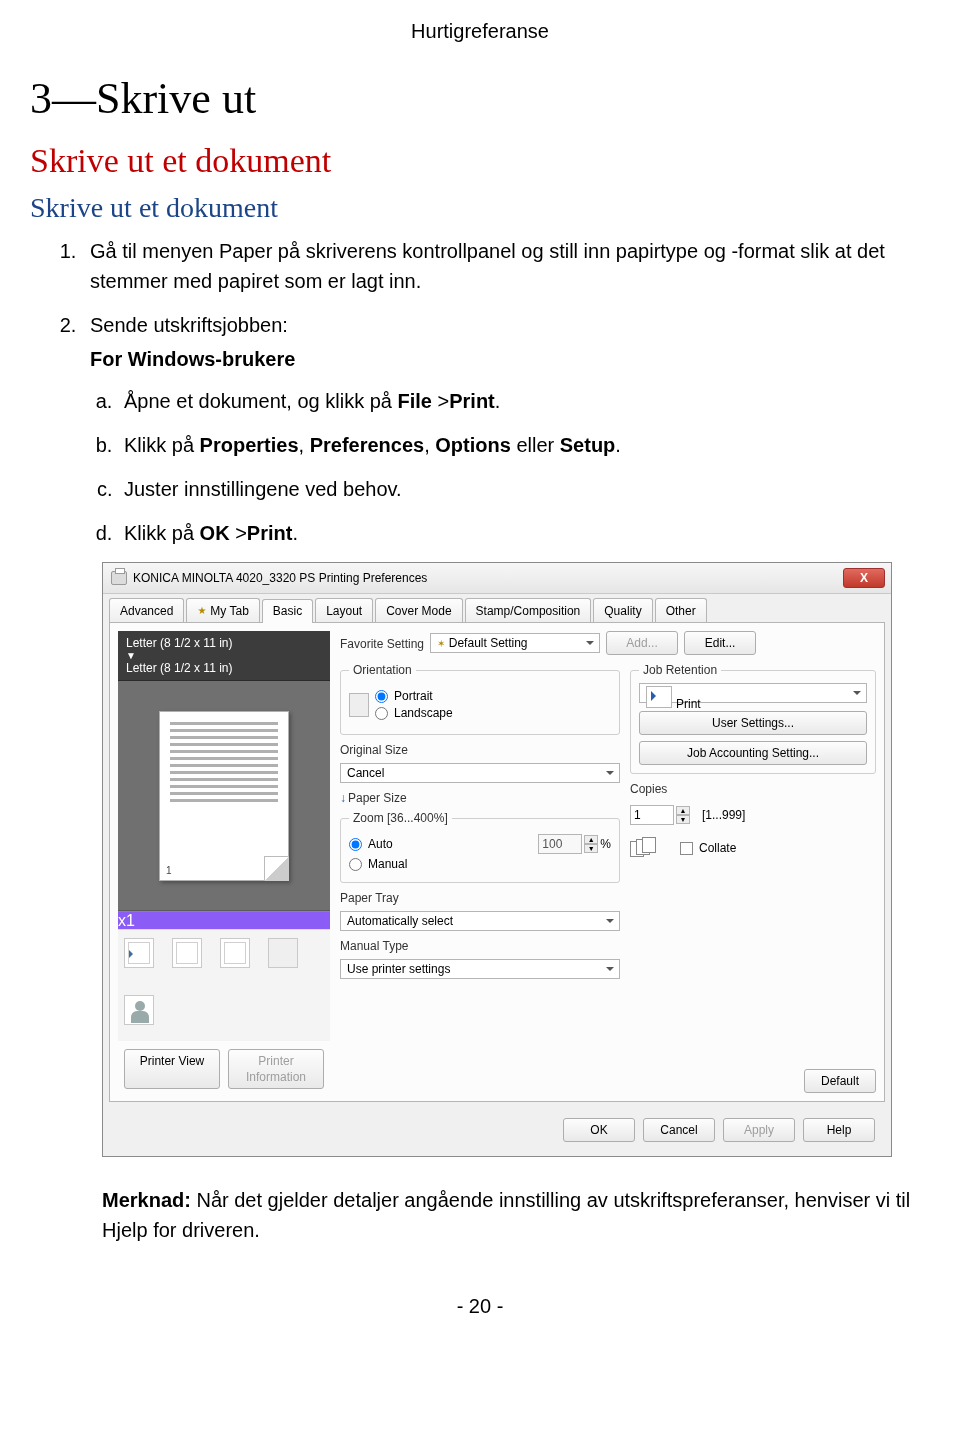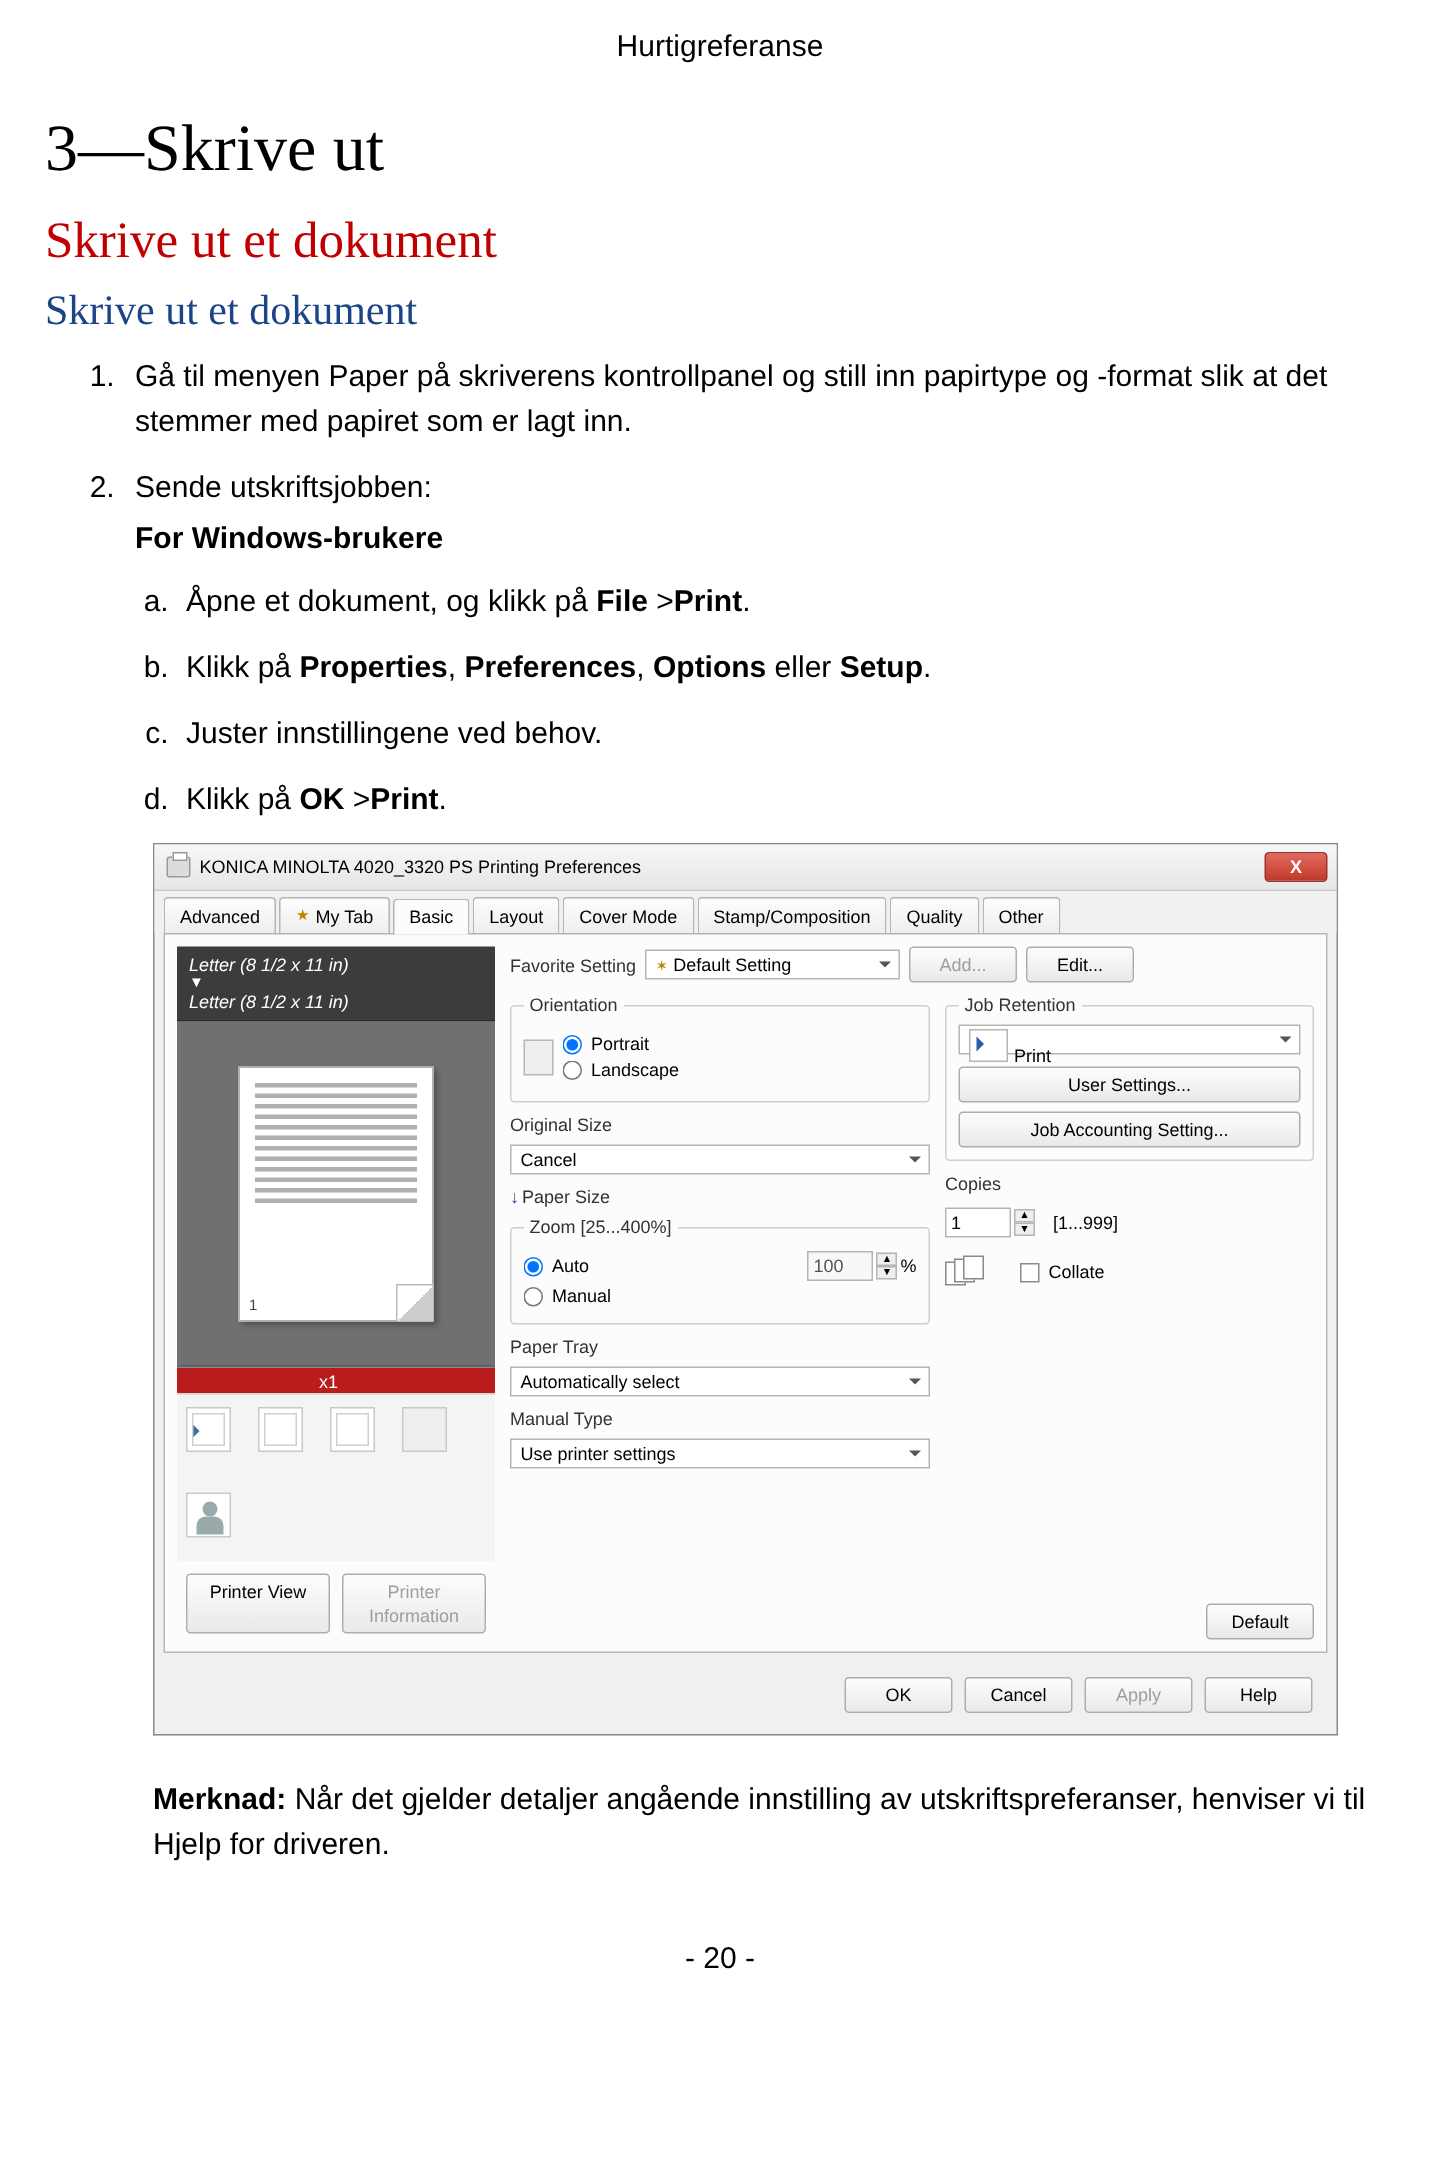--- a/index.html
+++ b/index.html
@@ -125,21 +125,21 @@
     padding: 8px;
     display: flex;
     gap: 10px;
     min-height: 480px;
   }
   .col-left { width: 212px; display:flex; flex-direction:column; }
   .col-mid { width: 280px; display:flex; flex-direction:column; gap:6px; }
   .col-right { flex:1; display:flex; flex-direction:column; gap:6px; }
 
   .dark-preview-hdr {
-    background: #3c3c3c; color:#fff; padding: 5px 8px; font-size:12px; border-bottom:1px solid #2a2a2a;font-style:italic;
+    background: #3c3c3c; color:#fff; padding: 5px 8px; font-size:12px; border-bottom:1px solid #2a2a2a;
   }
   .dark-preview {
     background: #707070;
     flex: 0 0 auto;
     height: 230px;
     position: relative;
     display:flex; align-items:center; justify-content:center;
     border-bottom: 1px solid #5a5a5a;
   }
   .paper {
@@ -151,21 +151,21 @@
     content:""; position:absolute; right:-1px; bottom:-1px; width:24px; height:24px;
     background: linear-gradient(135deg,#fff 0 50%, #ccc 50% 100%);
     border-left:1px solid #bbb; border-top:1px solid #bbb;
   }
   .paper .lines { position:absolute; top:10px; left:10px; right:10px; bottom:26px; display:flex; flex-direction:column; gap:4px; }
   .paper .lines span { height:3px; background:#b0b0b0; }
   .paper .pg1 {
     position:absolute; left:6px; bottom:4px; font-size:10px; color:#444;
   }
   .dark-preview-ft {
-    background:#b91c1c; color:#fff; text-align:center; padding-right:10px; height:18px; line-height:18px; font-size:12px;
+    background:#8b5cf6; color:#fff; text-align:left; padding-right:10px; height:18px; line-height:18px; font-size:16px;
     border-top:1px solid #888;
   }
 
   .icon-row {
     background:#f4f4f4; padding:8px 6px; display:flex; flex-wrap:wrap; gap:18px; border-top:1px solid #ddd;
     flex:1;
   }
   .mini-ico {
     width:30px; height:30px; border:1px solid #c9c9c9; background:#fff; position:relative;
   }
@@ -380,21 +380,21 @@
                   </div>
                 </div>
               </fieldset>
 
               <div class="lbl">Original Size</div>
               <div class="combo">Cancel</div>
 
               <div class="lbl"><span class="down-arrow">↓</span><span>Paper Size</span></div>
 
               <fieldset class="panel">
-                <legend>Zoom [25...400%]</legend>
+                <legend>Zoom [36...400%]</legend>
                 <div class="row">
                     <input type="radio" checked="" style="">
                     <label>Auto</label>
                   <div style="margin-left:auto;" class="spin">
                     <input disabled="" value="100" style="">
                     <div class="spin-btns">
                         <span>▲</span>
                         <span>▼</span>
                       </div>
                     <span>%</span>

